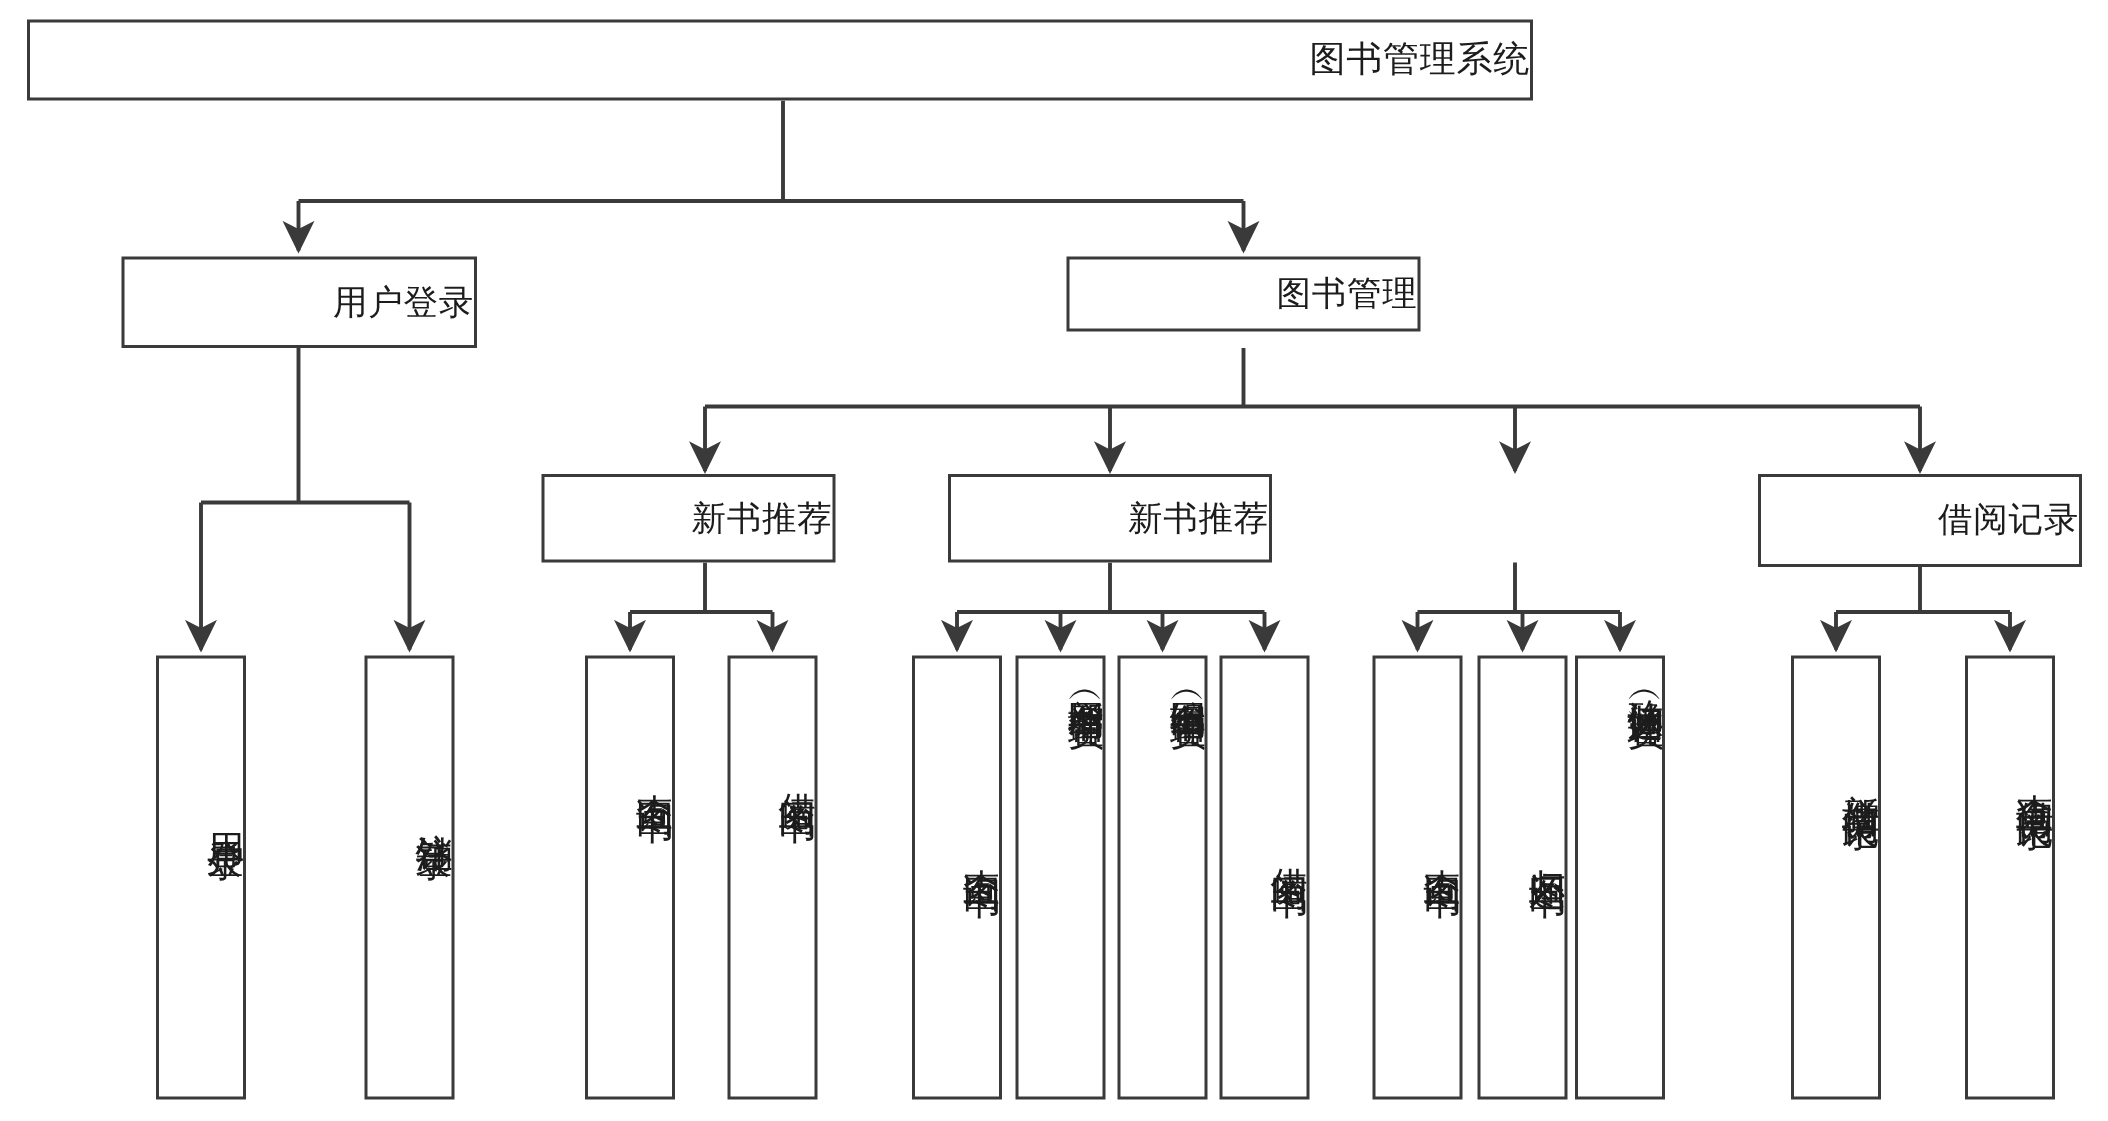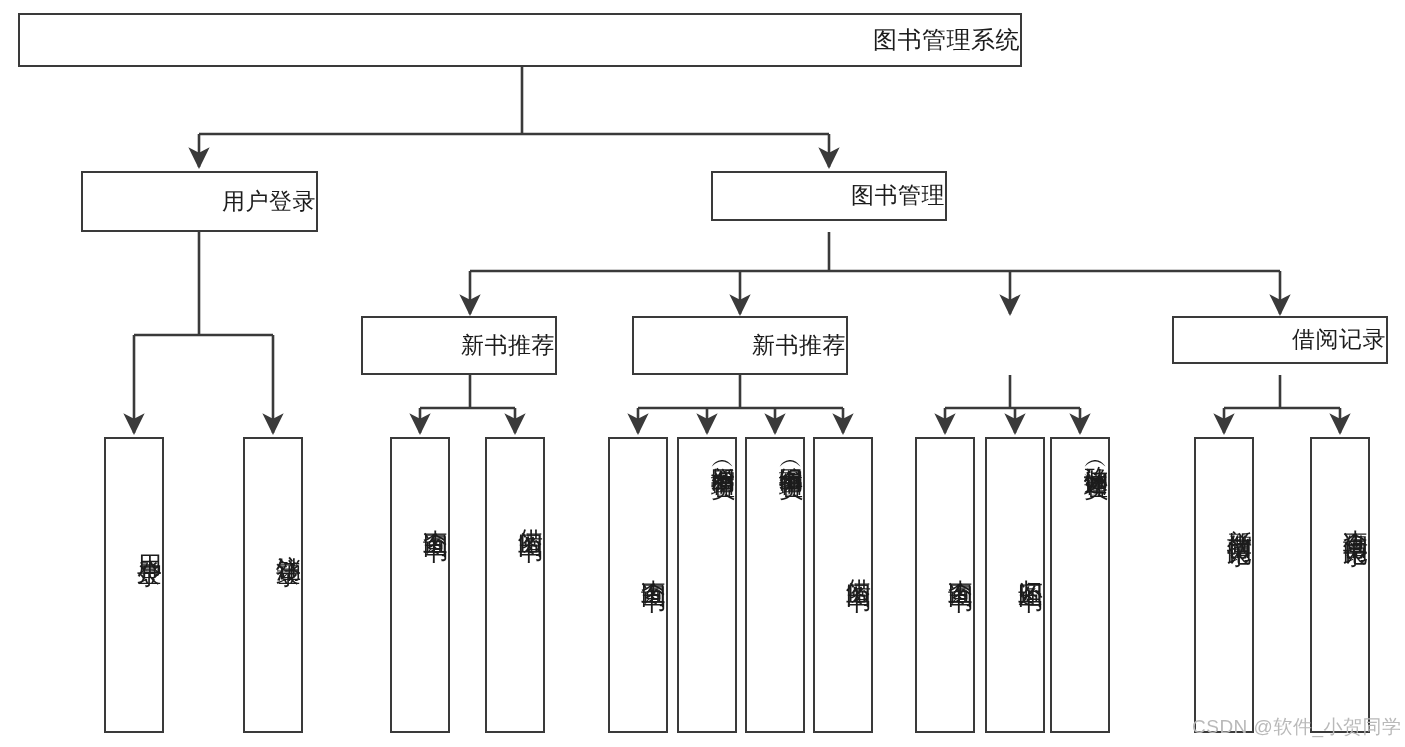--- a/index.html
+++ b/index.html
@@ -150,21 +150,21 @@
   <div class="node h-node" style="left:711px; top:171px; width:236px; height:50px;">
     <span class="lbl">图书管理</span>
   </div>
 
   <div class="node h-node" style="left:361px; top:316px; width:196px; height:59px;padding-left:12px;">
     <span class="lbl">新书推荐</span>
   </div>
   <div class="node h-node" style="left:632px; top:316px; width:216px; height:59px;">
     <span class="lbl">新书推荐</span>
   </div>
-  <div class="node h-node" style="left:1172px; top:316px; width:216px; height:48px;">
+  <div class="node h-node" style="left:1172px; top:316px; width:216px; height:62px;">
     <span class="lbl">借阅记录</span>
   </div>
 
   <div class="node v-node mid2" style="left:104px; top:437px; width:60px; height:296px;">
     <span class="lbl">用户登录</span>
   </div>
   <div class="node v-node mid2" style="left:243px; top:437px; width:60px; height:296px;">
     <span class="lbl">注销登录</span>
   </div>
 
@@ -198,15 +198,14 @@
     <span class="lbl">确认归还（管理员）</span>
   </div>
 
   <div class="node v-node mid" style="left:1194px; top:437px; width:60px; height:296px;">
     <span class="lbl">新增借阅记录</span>
   </div>
   <div class="node v-node mid" style="left:1310px; top:437px; width:60px; height:296px;">
     <span class="lbl">查询借阅记录</span>
   </div>
 
-  <div class="watermark" style="left:1192px; top:714px;">CSDN @软件_小贺同学</div>
 
 </div>
 
 </body></html>

